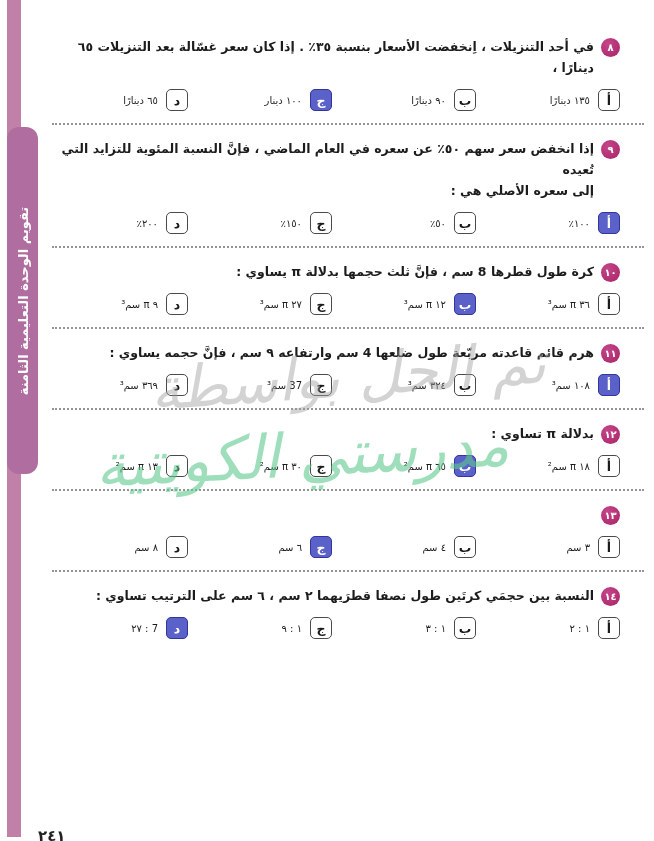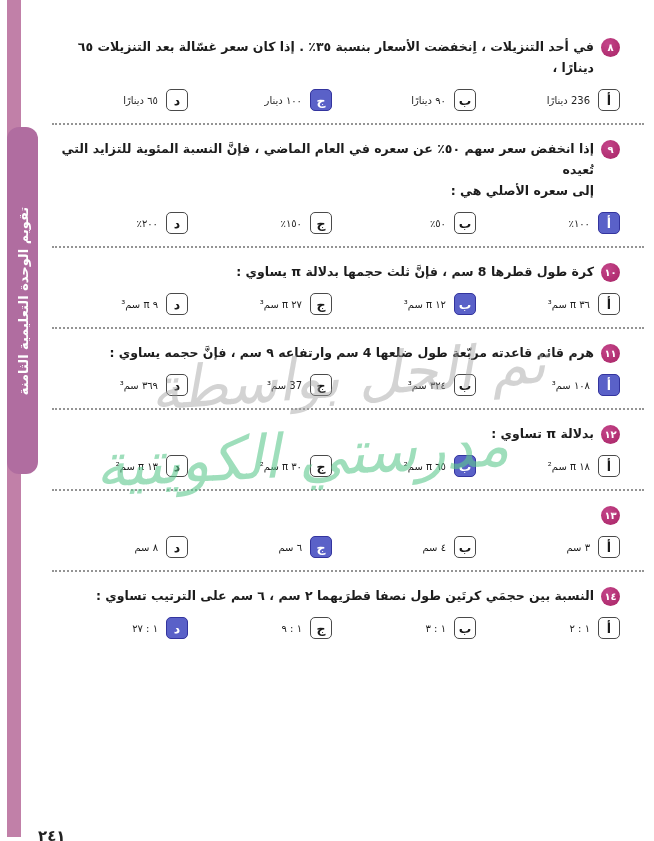--- a/index.html
+++ b/index.html
@@ -90,21 +90,21 @@
   <div class="q">
     <div class="q-head">
       <span class="badge">٨</span>
       <div class="q-text">
         <span class="q-line">في أحد التنزيلات ، اِنخفضت الأسعار بنسبة ٣٥٪ . إذا كان سعر غسّالة بعد التنزيلات ٦٥ دينارًا ،</span>
       </div>
     </div>
     <div class="opts">
       <div class="opt">
         <span class="obox">أ</span>
-        <span class="olabel">236 دينارًا</span>
+        <span class="olabel">١٣٥ دينارًا</span>
       </div>
       <div class="opt">
         <span class="obox">ب</span>
         <span class="olabel">٩٠ دينارًا</span>
       </div>
       <div class="opt">
         <span class="obox sel">ج</span>
         <span class="olabel">١٠٠ دينار</span>
       </div>
       <div class="opt">
@@ -268,21 +268,21 @@
       <div class="opt">
         <span class="obox">ب</span>
         <span class="olabel">١ : ٣</span>
       </div>
       <div class="opt">
         <span class="obox">ج</span>
         <span class="olabel">١ : ٩</span>
       </div>
       <div class="opt">
         <span class="obox sel">د</span>
-        <span class="olabel">١ : ٢٧</span>
+        <span class="olabel">7 : ٢٧</span>
       </div>
     </div>
   </div>
 
 </div>
 
 <div class="wm wm1">تم الحل بواسطة</div>
 <div class="wm wm2">مدرستي الكويتية</div>
 
 <div class="page-num">٢٤١</div>

